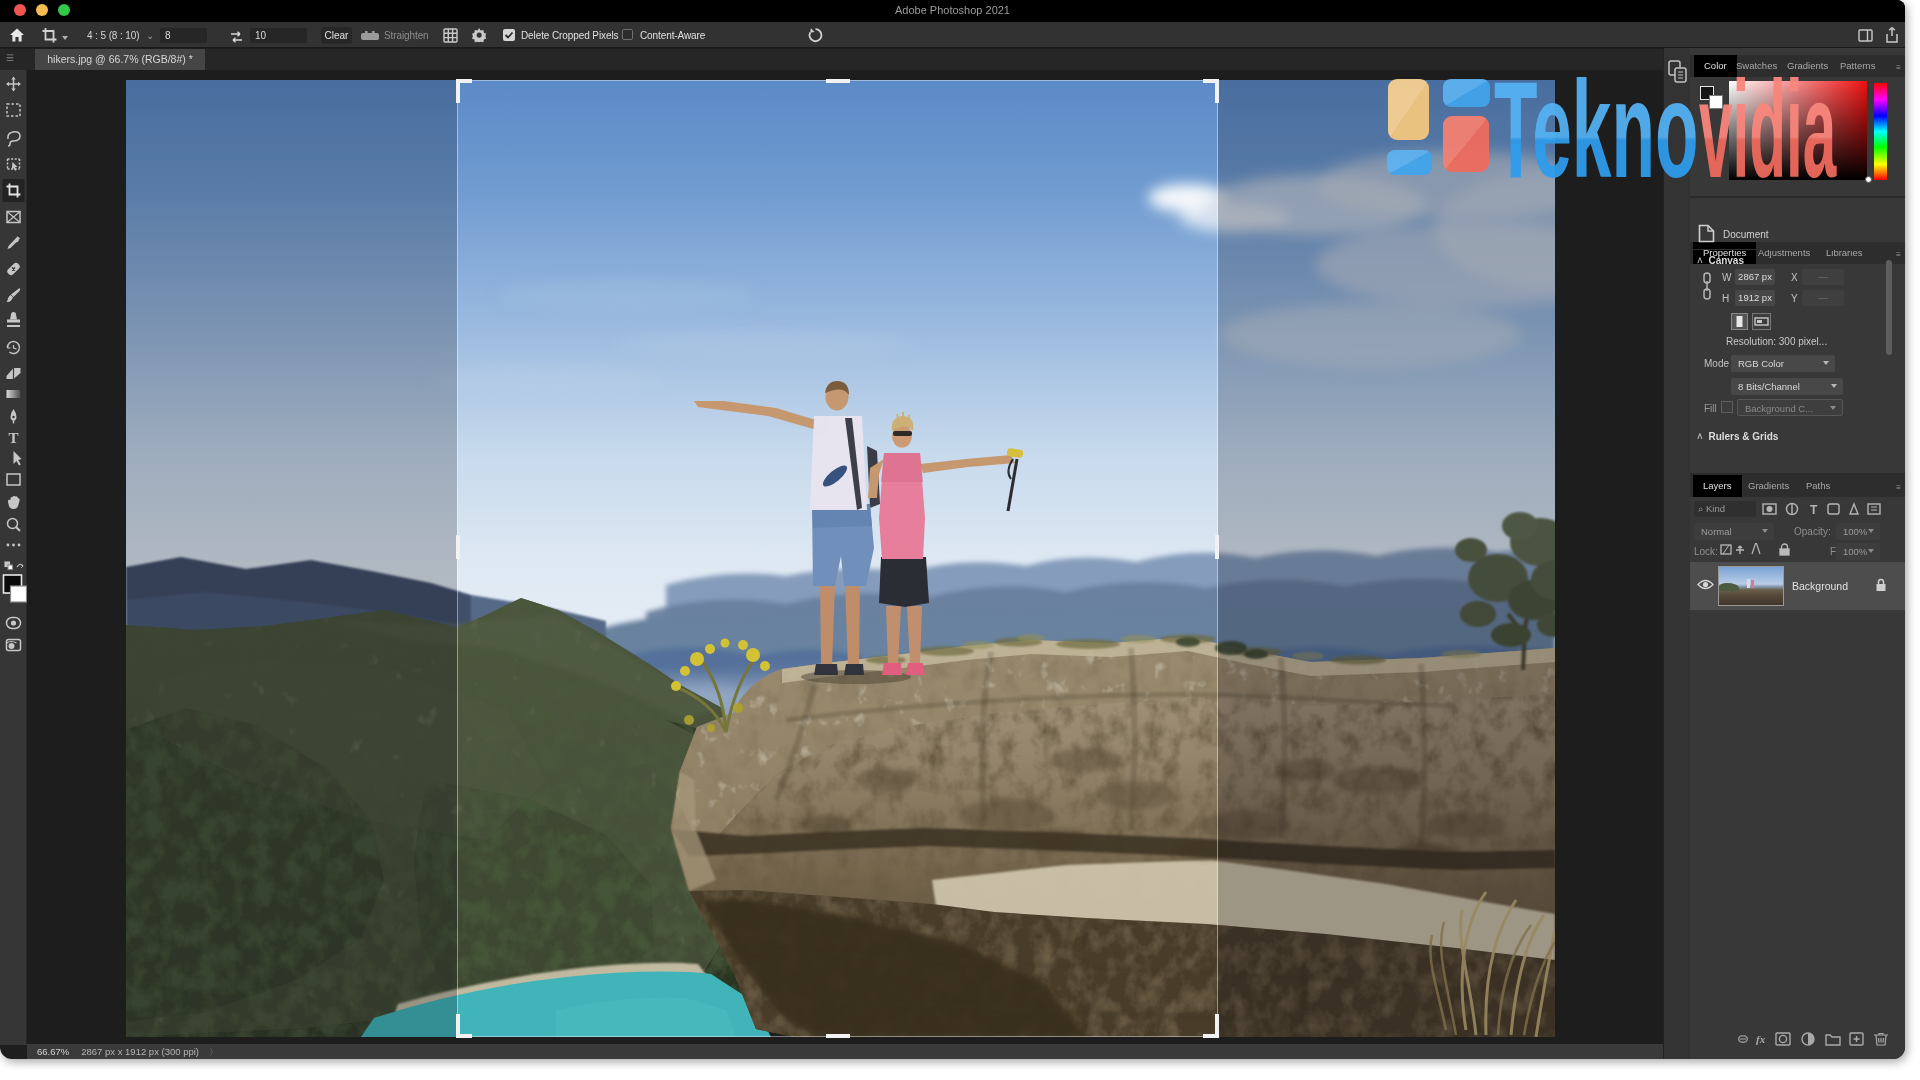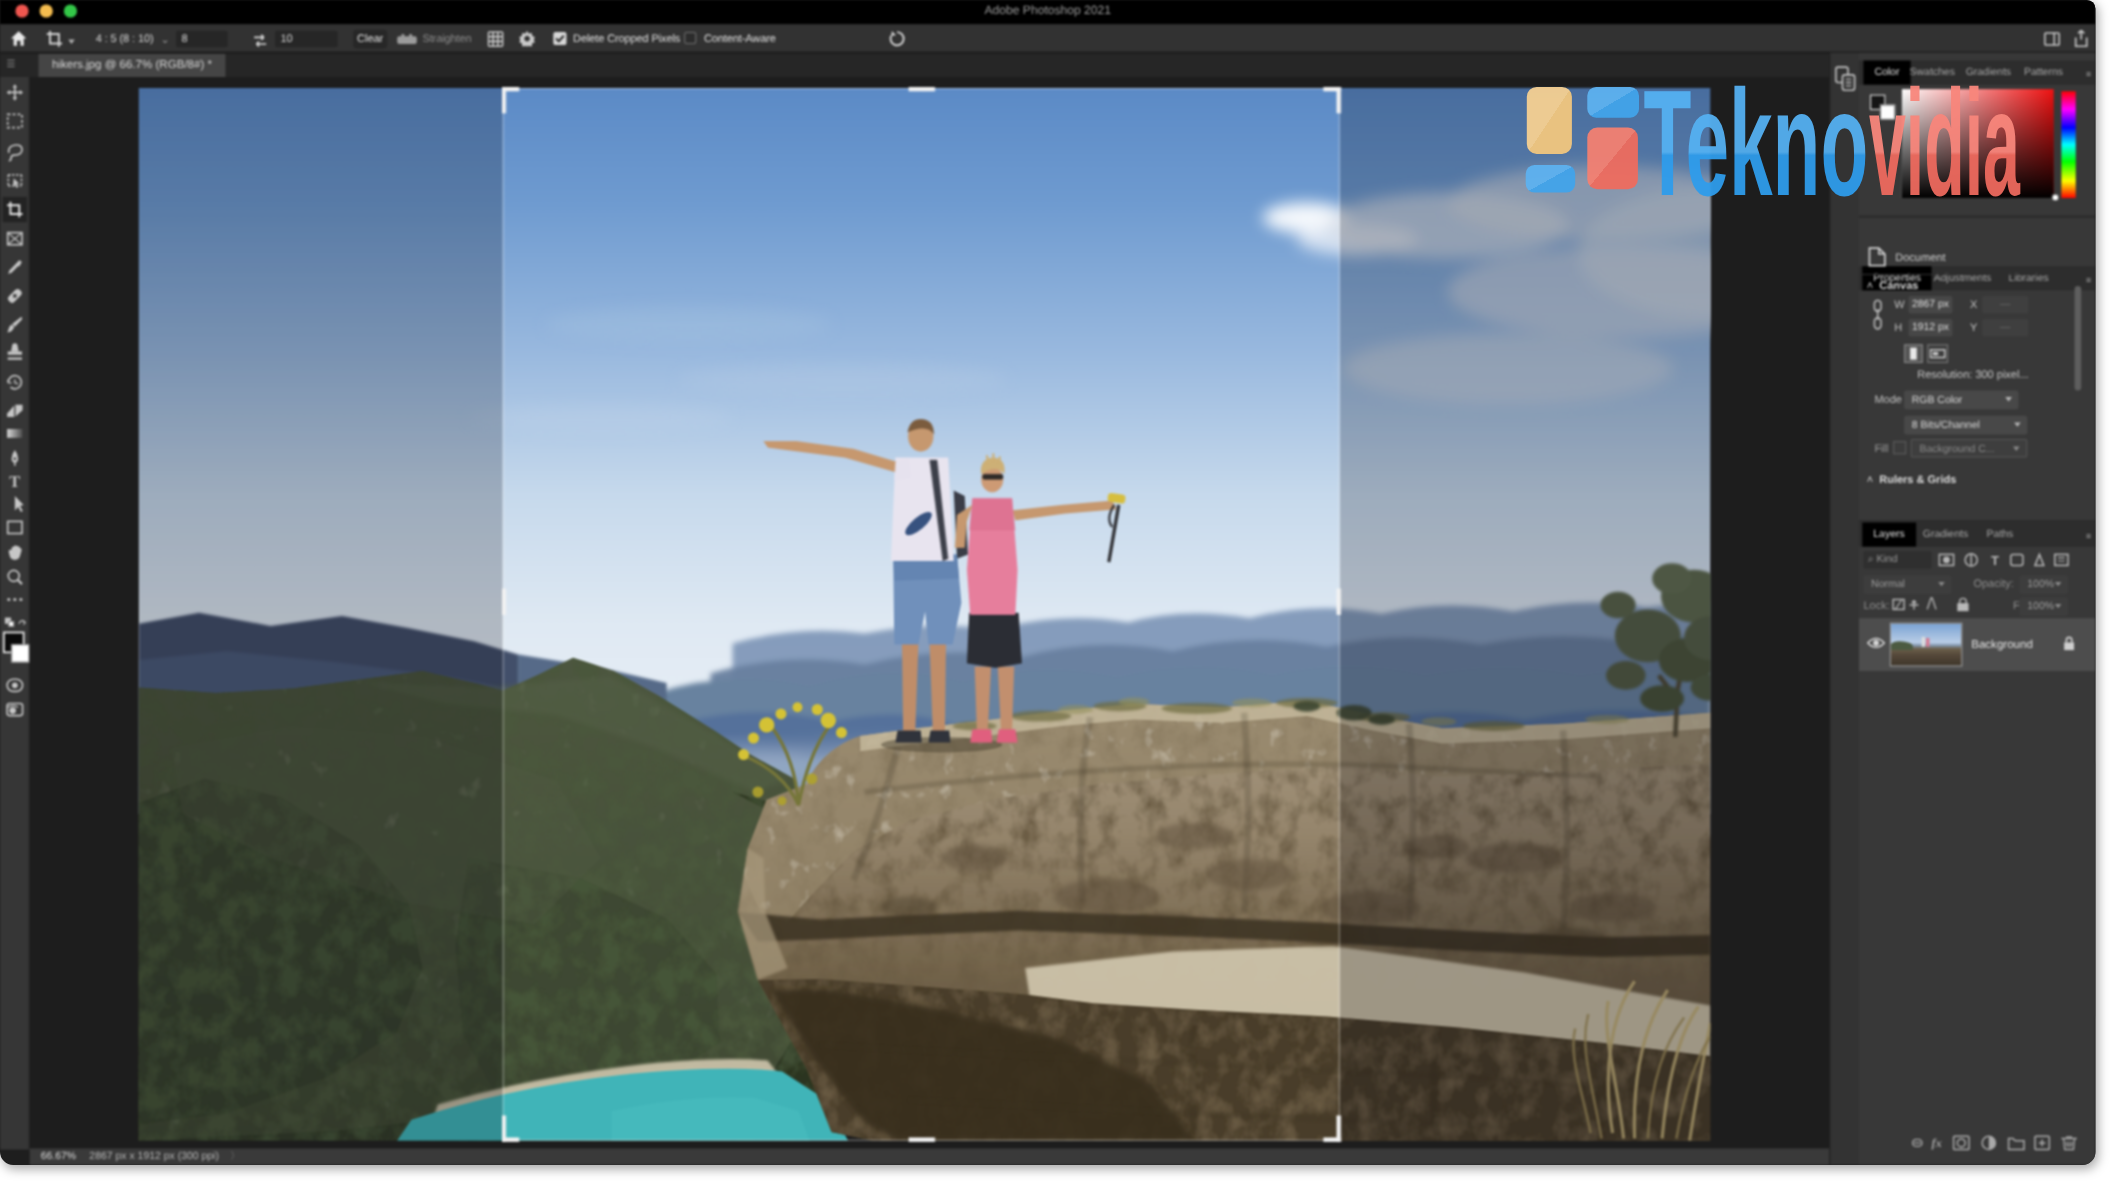--- a/index.html
+++ b/index.html
@@ -603,21 +603,21 @@
     <div class="pfield" style="left:112px;top:242px;width:42px;background:#3f3f3f;color:#6f6f6f;">—</div>
     <div style="position:absolute;left:41px;top:265px;width:17px;height:17px;background:#555;border:1px solid #888;"></div>
     <svg style="position:absolute;left:44px;top:267px;" width="11" height="13" viewBox="0 0 11 13">
           <rect x="2.5" y="1" width="6" height="11" fill="#e8e8e8"></rect>
         </svg>
     <div style="position:absolute;left:62px;top:265px;width:19px;height:17px;background:#3d3d3d;border:1px solid #777;"></div>
     <svg style="position:absolute;left:64px;top:268px;" width="15" height="11" viewBox="0 0 15 11">
           <rect x="1" y="2" width="13" height="7" fill="none" stroke="#c8c8c8" stroke-width="1.4"></rect>
           <rect x="3" y="4" width="5" height="3" fill="#c8c8c8"></rect>
         </svg>
-    <div class="ptxt" style="left:53px;top:288px;color:#c8c8c8;">Resolution: 300 pixel...</div>
+    <div class="ptxt" style="left:36px;top:288px;color:#c8c8c8;">Resolution: 300 pixel...</div>
     <div class="ptxt" style="left:14px;top:310px;">Mode</div>
     <div class="pdrop" style="left:41px;top:307px;width:104px;">RGB Color<span class="caret"></span></div>
     <div class="pdrop" style="left:41px;top:330px;width:112px;">8 Bits/Channel<span class="caret"></span></div>
     <div class="ptxt" style="left:14px;top:355px;color:#9a9a9a;">Fill</div>
     <div style="position:absolute;left:31px;top:353px;width:12px;height:12px;background:#3c3c3c;border:1px solid #5d5d5d;"></div>
     <div class="pdrop" style="left:47px;top:351px;width:106px;background:#3e3e3e;color:#8b8b8b;border:1px solid #565656;">Background C...<span class="caret" style="border-top-color:#8b8b8b;"></span></div>
     <div class="ptxt" style="left:7px;top:383px;color:#dadada;">˄&nbsp; <b style="font-weight:bold;color:#dcdcdc;">Rulers &amp; Grids</b></div>
     <div style="position:absolute;left:196px;top:212px;width:6px;height:95px;background:#5e5e5e;border-radius:3px;"></div>
     <div style="position:absolute;left:0;top:425px;width:215px;height:2px;background:#2a2a2a;"></div>
 

